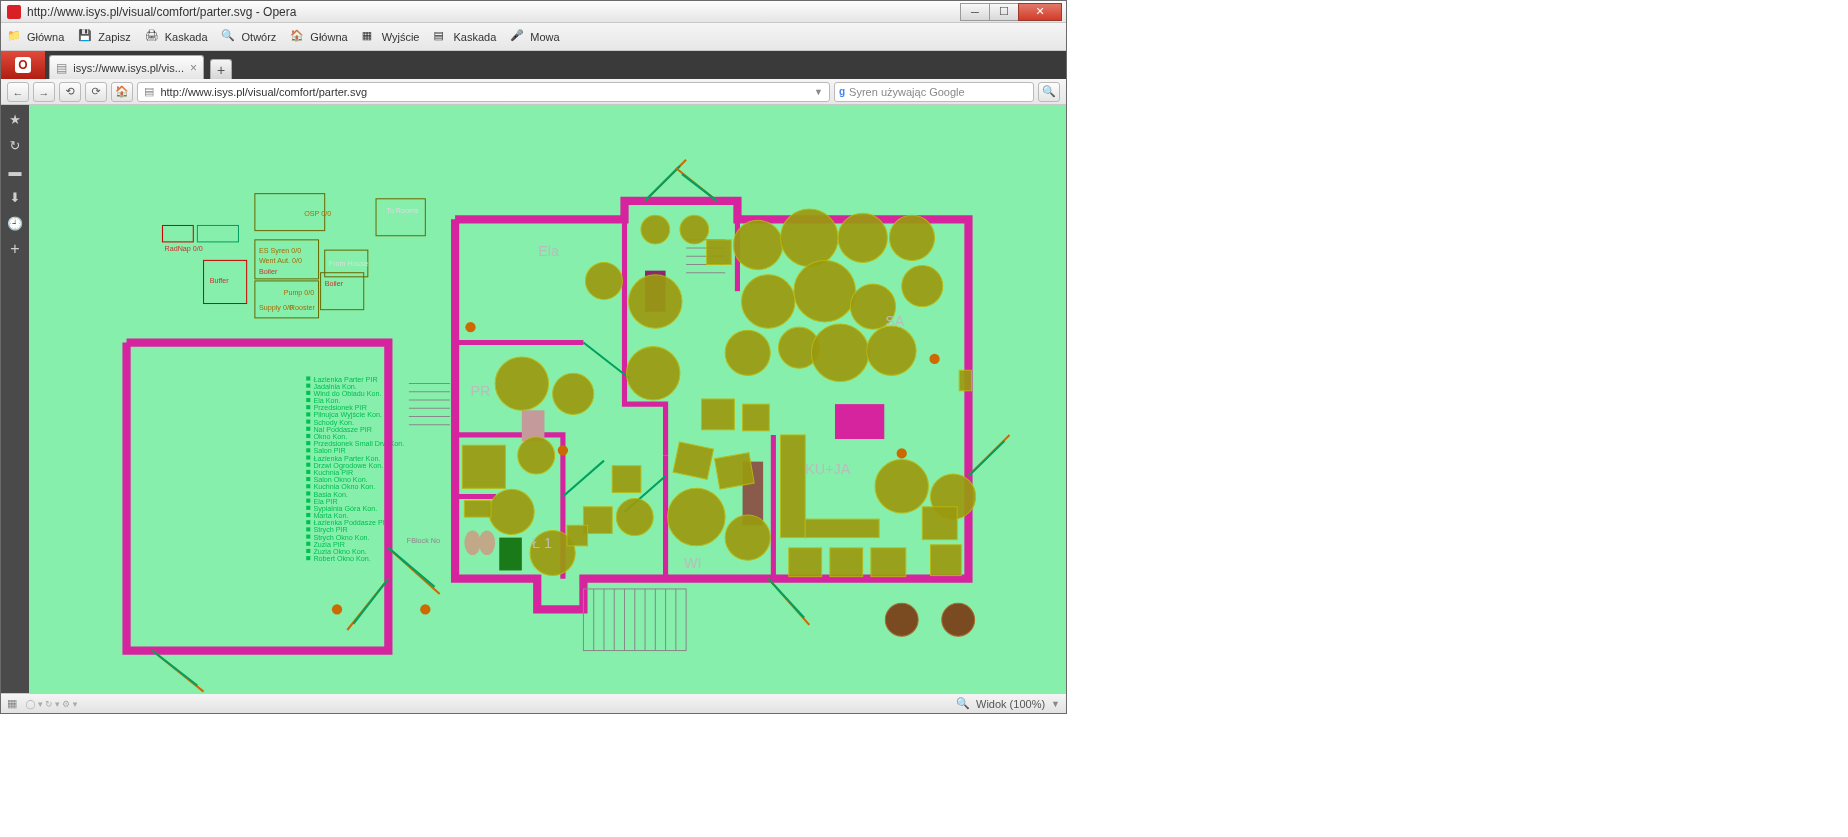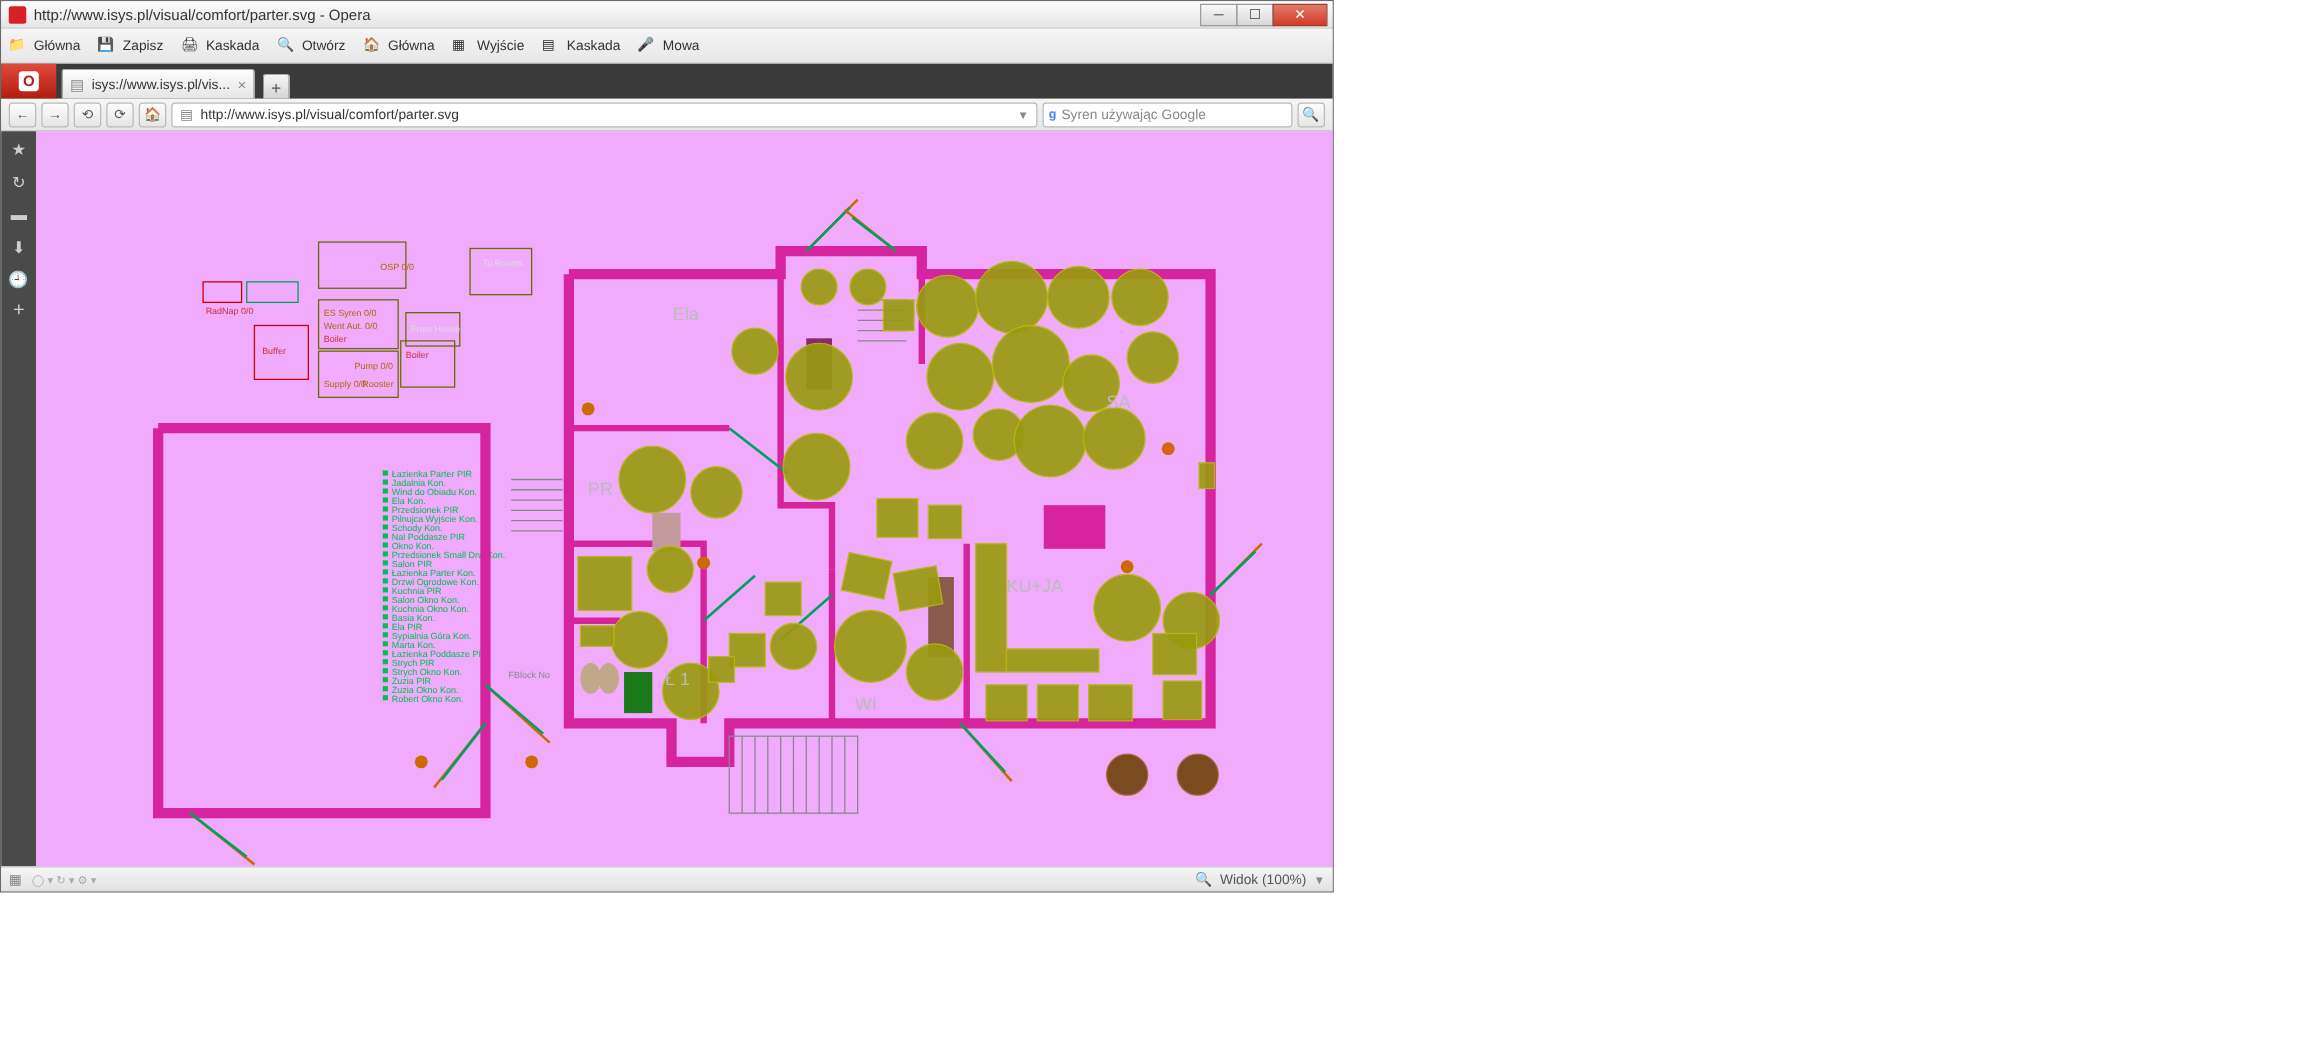--- a/index.html
+++ b/index.html
@@ -22,21 +22,21 @@
   .addrbar { height: 26px; background: linear-gradient(#f5f5f5,#e7e7e7); display: flex; align-items: center; padding: 0 6px; gap: 4px; border-bottom: 1px solid #c8c8c8; }
   .nav-btn { width: 22px; height: 20px; border: 1px solid #bababa; background: linear-gradient(#fdfdfd,#e5e5e5); border-radius: 3px; display:flex;align-items:center;justify-content:center;font-size:11px;color:#555;}
   .addr-input { flex: 1; height: 20px; border: 1px solid #bababa; background: #fff; border-radius: 3px; display: flex; align-items: center; padding: 0 6px; font-size: 11px; color: #333; gap: 6px; }
   .addr-input .dd { margin-left: auto; color:#888; font-size:9px; }
   .search-box { width: 200px; height: 20px; border: 1px solid #bababa; background: #fff; border-radius: 3px; display: flex; align-items: center; padding: 0 4px; font-size: 11px; color: #888; gap: 4px; }
   .search-btn { width: 22px; height: 20px; border: 1px solid #bababa; background: linear-gradient(#fdfdfd,#e5e5e5); border-radius: 3px; display:flex;align-items:center;justify-content:center;}
   .body-row { flex: 1; display: flex; min-height: 0; }
   .sidebar { width: 28px; background: #4a4a4a; display: flex; flex-direction: column; align-items: center; padding-top: 6px; gap: 10px; }
   .sb-ico { width: 16px; height: 16px; color: #cfcfcf; display:flex;align-items:center;justify-content:center;font-size:13px;}
   .sb-ico.add { font-size: 16px; }
-  .content { flex: 1; background: #f0abfc; position: relative; overflow: hidden; }
+  .content { flex: 1; background: #86efac; position: relative; overflow: hidden; }
   .statusbar { height: 20px; background: linear-gradient(#f5f5f5,#e2e2e2); border-top: 1px solid #c8c8c8; display: flex; align-items: center; padding: 0 6px; font-size: 11px; color: #555; }
   .status-right { margin-left: auto; display: flex; align-items: center; gap: 6px; }
   
   .content svg { width: 100%; height: 100%; display: block; }
   .wall { stroke: #d6249f; stroke-width: 8; fill: none; }
   .wall-thin { stroke: #d6249f; stroke-width: 5; fill: none; }
   .furn-circ { fill: #9a9a10; stroke: #b8b810; stroke-width: 1; opacity: .92; }
   .furn-rect { fill: #9a9a10; stroke: #b8b810; stroke-width: 1; opacity: .92; }
   .furn-pink { fill: #d6249f; }
   .door { stroke: #cc6a00; stroke-width: 2; fill: none; }

